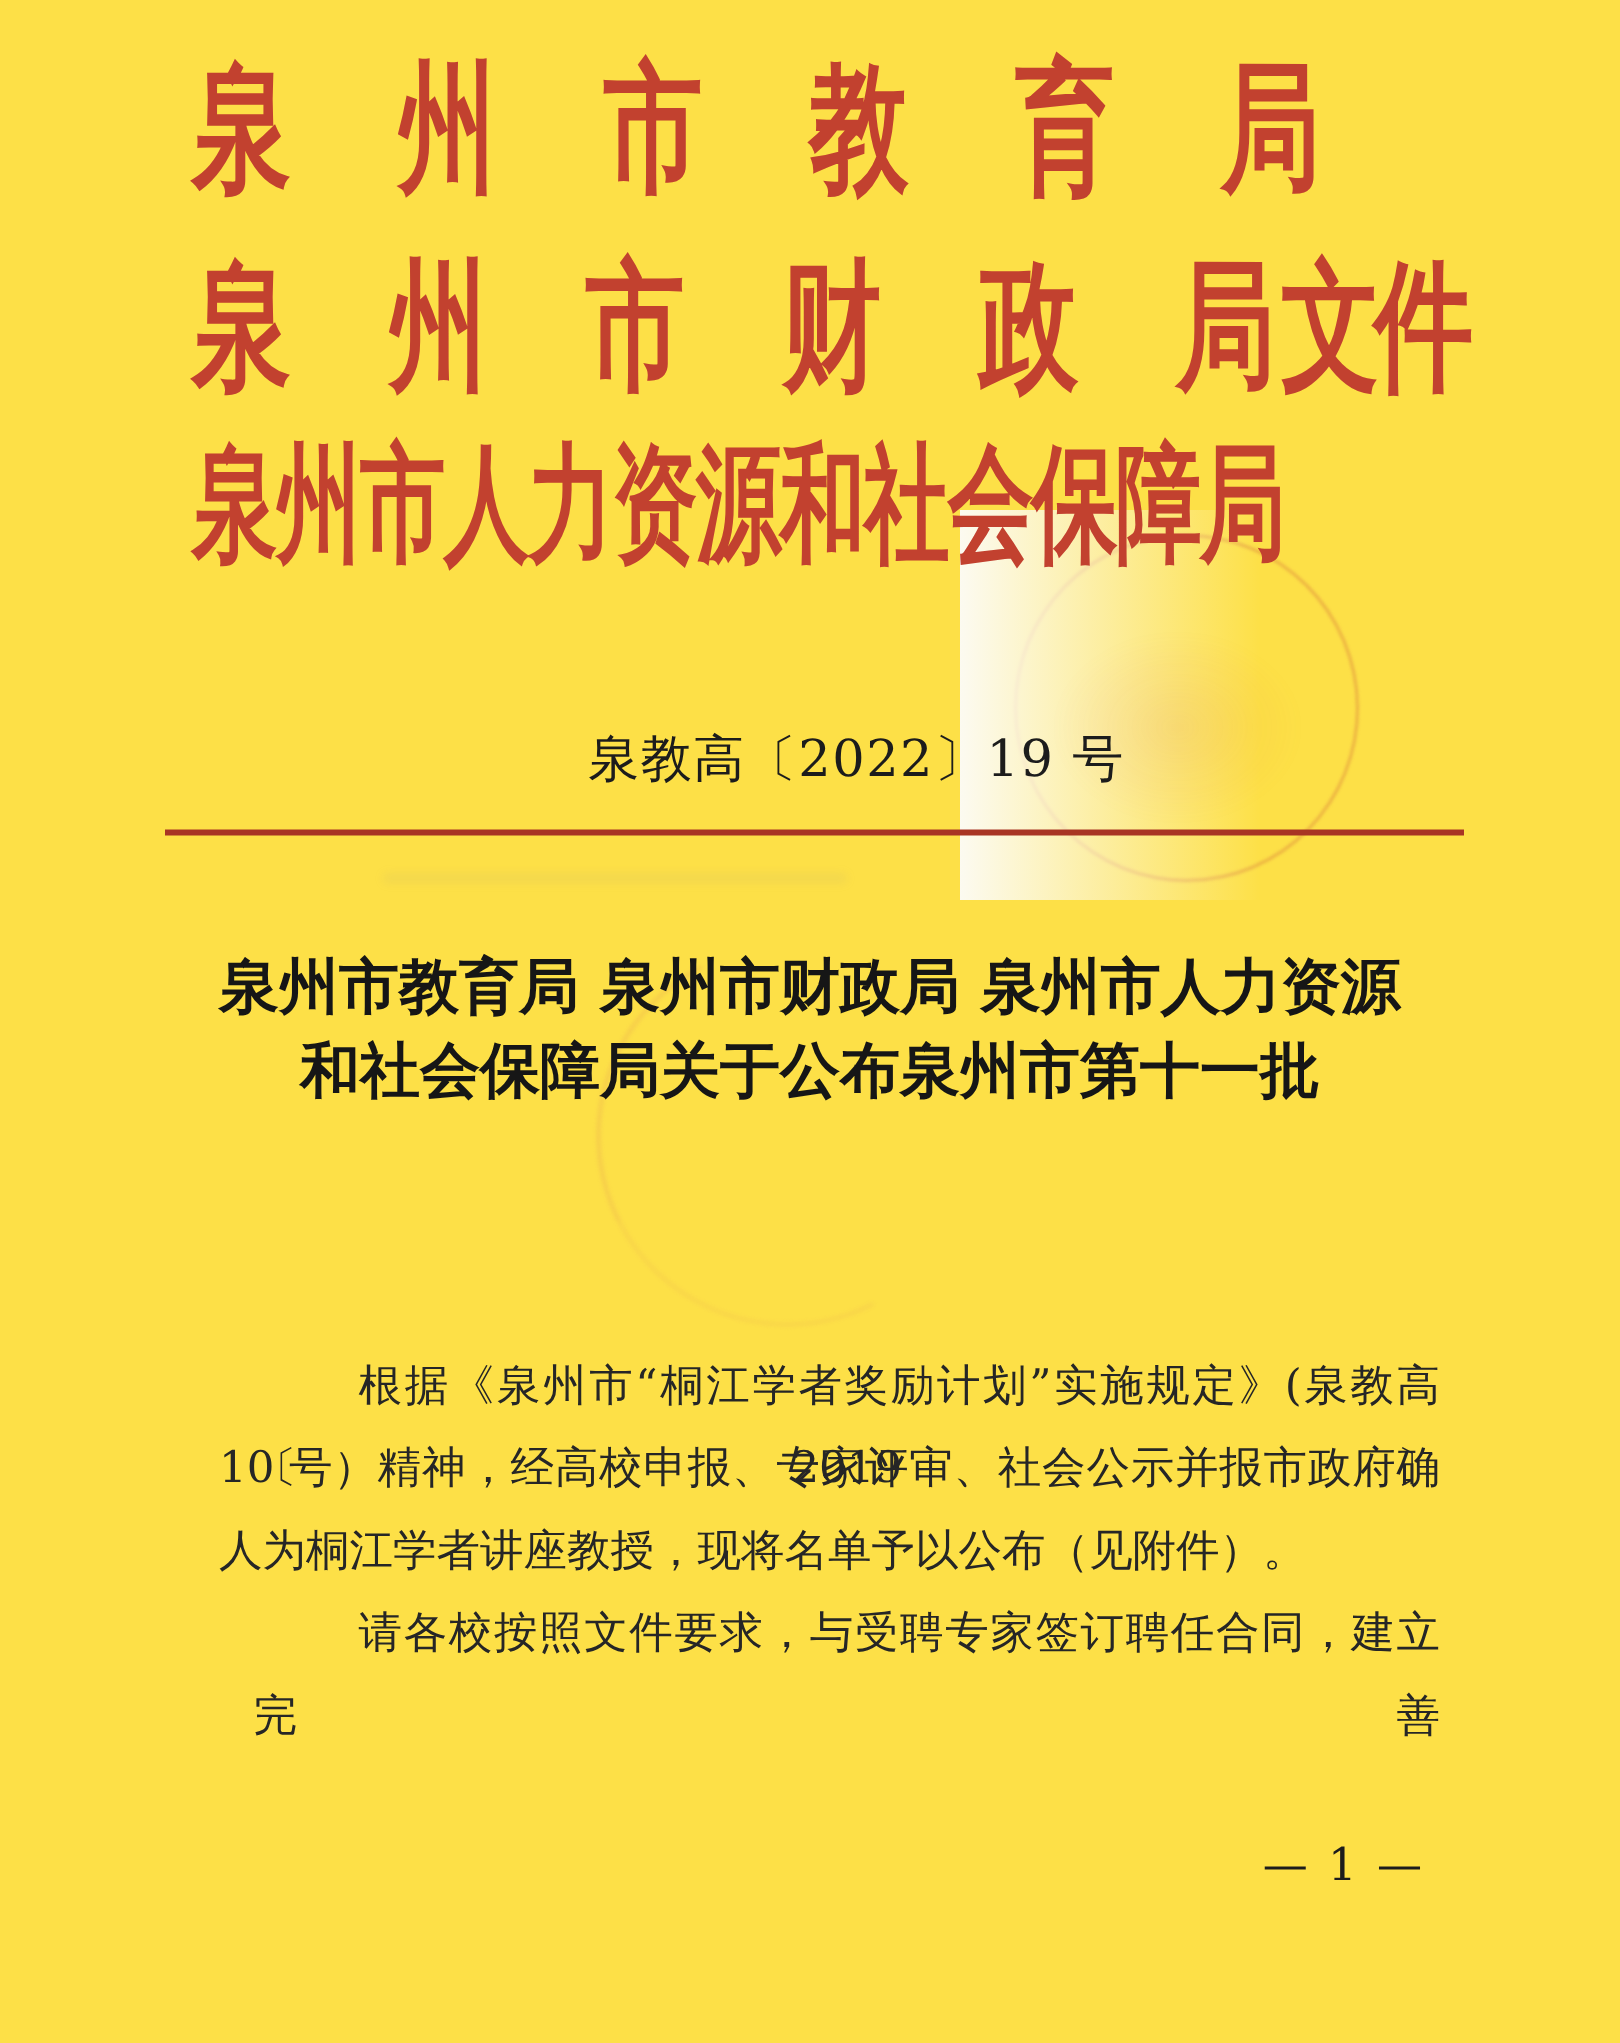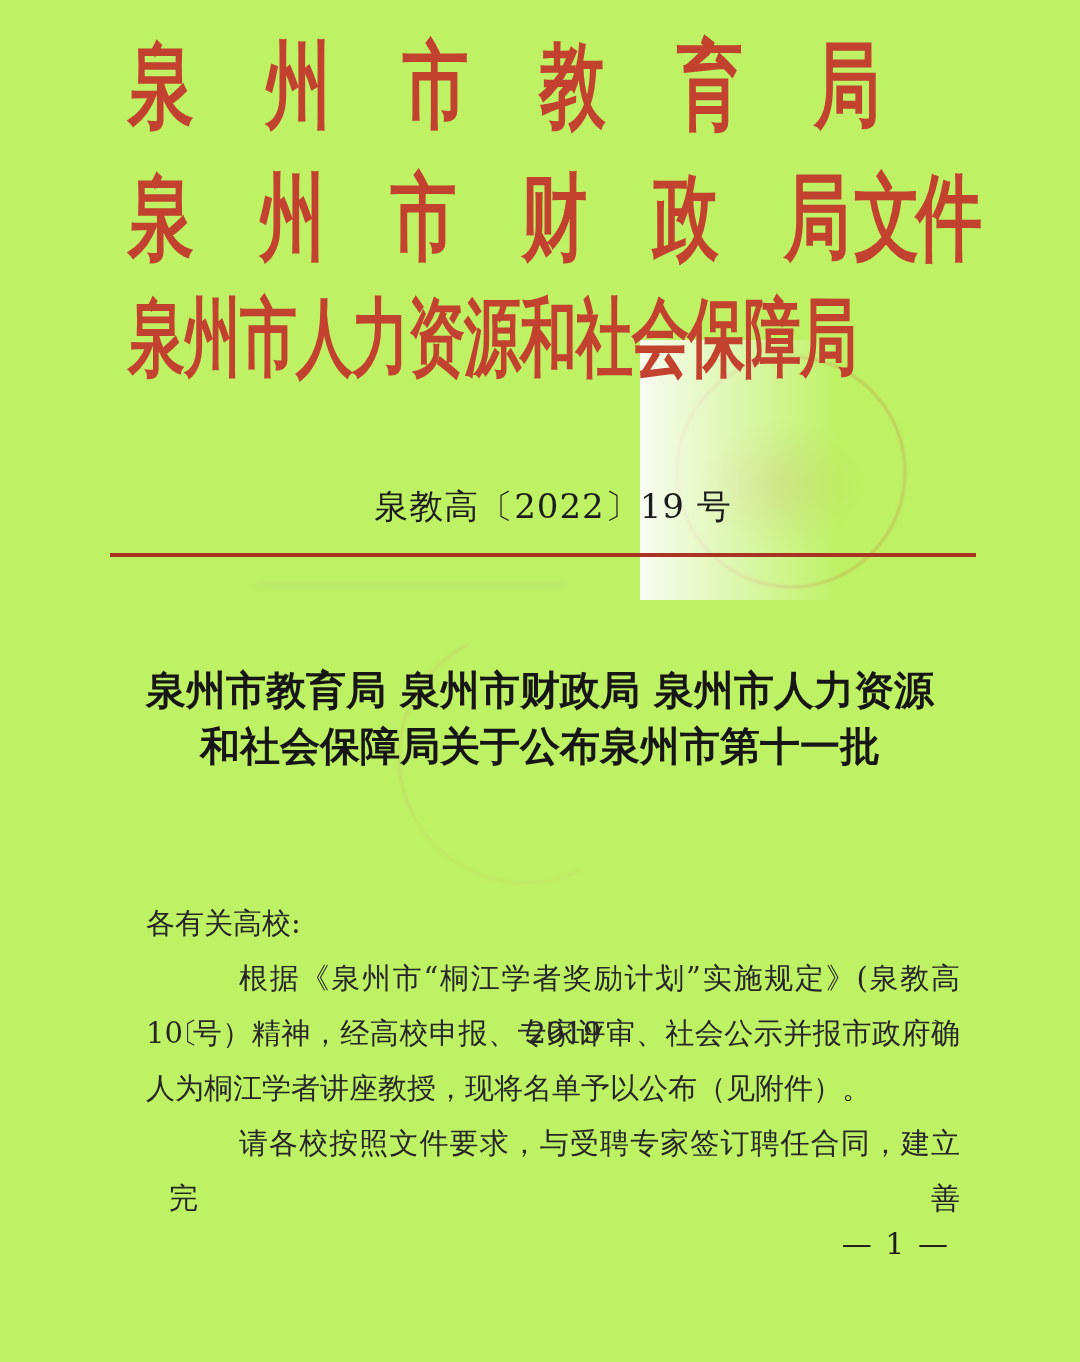--- a/index.html
+++ b/index.html
@@ -3,21 +3,21 @@
 <meta charset="utf-8">
 <style>
   html,body{margin:0;padding:0;}
   body{
     width:1080px;height:1362px;
     background:#f4f3f1;
     font-family:"DejaVu Serif","Liberation Serif",serif;
   }
   .page{
     position:relative;width:1080px;height:1362px;
-    background:#bef264;overflow:hidden;
+    background:#fde047;overflow:hidden;
   }
 
   
   .lh{
     position:absolute;left:128px;
     color:#c2412f;
     font-family:"DejaVu Serif","Liberation Serif",serif;
     font-weight:700;
   }
   .lh-1{
@@ -33,21 +33,21 @@
   .lh-2-main{width:722px;text-align:justify;text-align-last:justify;}
   .lh-2-suffix{letter-spacing:-4px;margin-left:4px;}
   .lh-3{
     top:293px;width:745px;font-size:57px;line-height:1;
     letter-spacing:-1px;white-space:nowrap;
     transform:scaleY(1.5);transform-origin:top left;
   }
 
   
   .doc-number{
-    position:absolute;left:146px;top:486px;width:814px;
+    position:absolute;left:164px;top:486px;width:814px;
     text-align:center;font-size:34px;line-height:40px;color:#1c1c1c;
     letter-spacing:1px;
   }
 
   
   .red-rule{
     position:absolute;left:110px;top:553px;width:866px;height:4px;
     background:#a83524;
   }
 
@@ -73,21 +73,21 @@
     border-bottom-color:rgba(210,105,90,0.12);
     border-radius:50%;transform:rotate(18deg);filter:blur(1.5px);
   }
   .rule-smudge{
     position:absolute;left:255px;top:582px;width:310px;height:7px;
     background:rgba(160,150,140,0.10);filter:blur(3px);border-radius:4px;
   }
 
   
   .title{
-    position:absolute;left:133px;top:662px;width:814px;
+    position:absolute;left:133px;top:630px;width:814px;
     text-align:center;color:#161616;
     font-family:"DejaVu Serif","Liberation Serif",serif;
     font-weight:700;font-size:40px;line-height:56px;
   }
 
   
   .body-text{
     position:absolute;left:146px;top:896px;width:814px;
     color:#262626;font-size:29px;line-height:55px;
     font-family:"DejaVu Serif","Liberation Serif",serif;
@@ -123,21 +123,20 @@
   <div class="doc-number">泉教高〔2022〕19 号</div>
 
   <div class="red-rule"></div>
 
   <div class="title">
     <div>泉州市教育局 泉州市财政局 泉州市人力资源</div>
     <div>和社会保障局关于公布泉州市第十一批</div>
   </div>
 
   <div class="body-text">
-    <div class="b-line">各有关高校:</div>
     <div class="b-line b-just b-indent">根据《泉州市“桐江学者奖励计划”实施规定》(泉教高〔2019〕</div>
     <div class="b-line b-just">10 号）精神，经高校申报、专家评审、社会公示并报市政府确</div>
     <div class="b-line">人为桐江学者讲座教授，现将名单予以公布（见附件）。</div>
     <div class="b-line b-just b-indent">请各校按照文件要求，与受聘专家签订聘任合同，建立完善</div>
   </div>
 
   <div class="page-number">— 1 —</div>
 
 </div>
 

